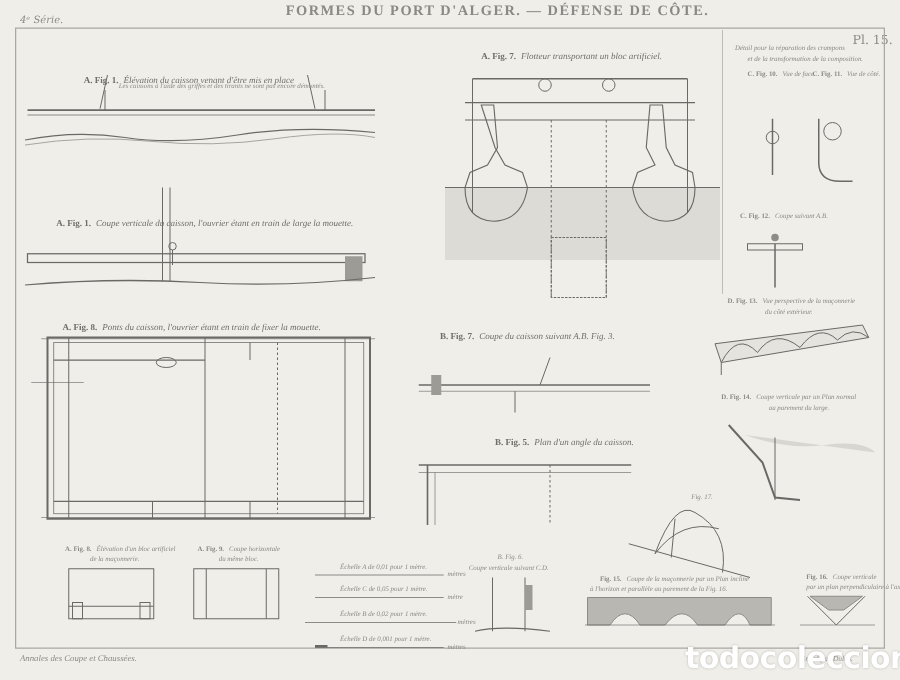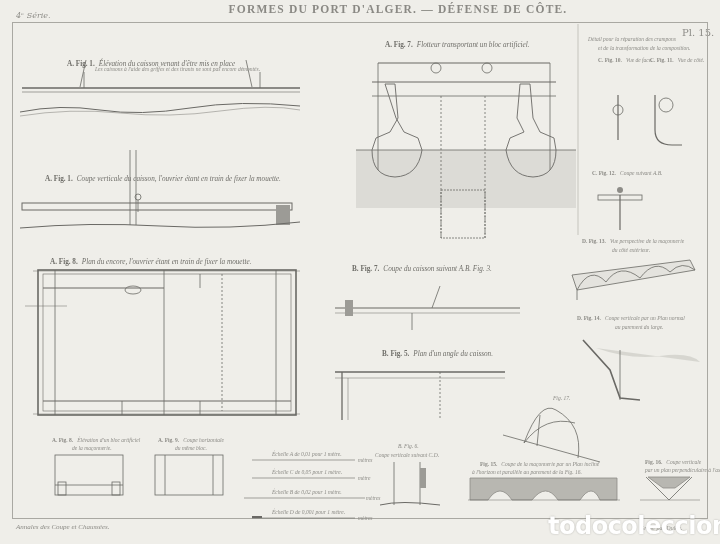--- a/index.html
+++ b/index.html
@@ -183,25 +183,25 @@
     <path d="M380 505 Q400 500 440 505" stroke-width="1"></path>
   </g>
 </svg>
 
 <div class="abs cap" style="left:55px;top:60px;margin-left:12px;">
   <b>A. Fig. 1.</b><span>Élévation du caisson venant d'être mis en place</span>
 </div>
 <div class="abs cap sub" style="left:95px;top:66px;">Les caissons à l'aide des griffes et des tirants ne sont pas encore démontés.</div>
 
 <div class="abs cap" style="left:45px;top:175px;">
-  <b>A. Fig. 1.</b><span>Coupe verticale du caisson, l'ouvrier étant en train de fixer la mouette.</span>
+  <b>A. Fig. 1.</b><span>Coupe verticale du caisson, l'ouvrier étant en train de large la mouette.</span>
 </div>
 
 <div class="abs cap" style="left:50px;top:258px;">
-  <b>A. Fig. 8.</b><span>Plan du encore, l'ouvrier étant en train de fixer la mouette.</span>
+  <b>A. Fig. 8.</b><span>Ponts du caisson, l'ouvrier étant en train de fixer la mouette.</span>
 </div>
 
 <div class="abs cap" style="left:385px;top:41px;">
   <b>A. Fig. 7.</b><span>Flotteur transportant un bloc artificiel.</span>
 </div>
 
 <div class="abs cap sub" style="left:588px;top:36px;">Détail pour la réparation des crampons</div>
 <div class="abs cap sub" style="left:598px;top:45px;">et de la transformation de la composition.</div>
 <div class="abs cap sub" style="left:598px;top:57px;">
   <b>C. Fig. 10.</b><span>Vue de face.</span>
@@ -209,21 +209,21 @@
 <div class="abs cap sub" style="left:650px;top:57px;">
   <b>C. Fig. 11.</b><span>Vue de côté.</span>
 </div>
 <div class="abs cap sub" style="left:592px;top:170px;">
   <b>C. Fig. 12.</b><span>Coupe suivant A.B.</span>
 </div>
 
 <div class="abs cap" style="left:352px;top:265px;">
   <b>B. Fig. 7.</b><span>Coupe du caisson suivant A.B. Fig. 3.</span>
 </div>
-<div class="abs cap" style="left:358px;top:350px;padding-left:24px;">
+<div class="abs cap" style="left:372px;top:350px;padding-left:24px;">
   <b>B. Fig. 5.</b><span>Plan d'un angle du caisson.</span>
 </div>
 
 <div class="abs cap sub" style="left:582px;top:238px;">
   <b>D. Fig. 13.</b><span>Vue perspective de la maçonnerie</span>
 </div>
 <div class="abs cap sub" style="left:612px;top:247px;">du côté extérieur.</div>
 
 <div class="abs cap sub" style="left:577px;top:315px;">
   <b>D. Fig. 14.</b><span>Coupe verticale par un Plan normal</span>

